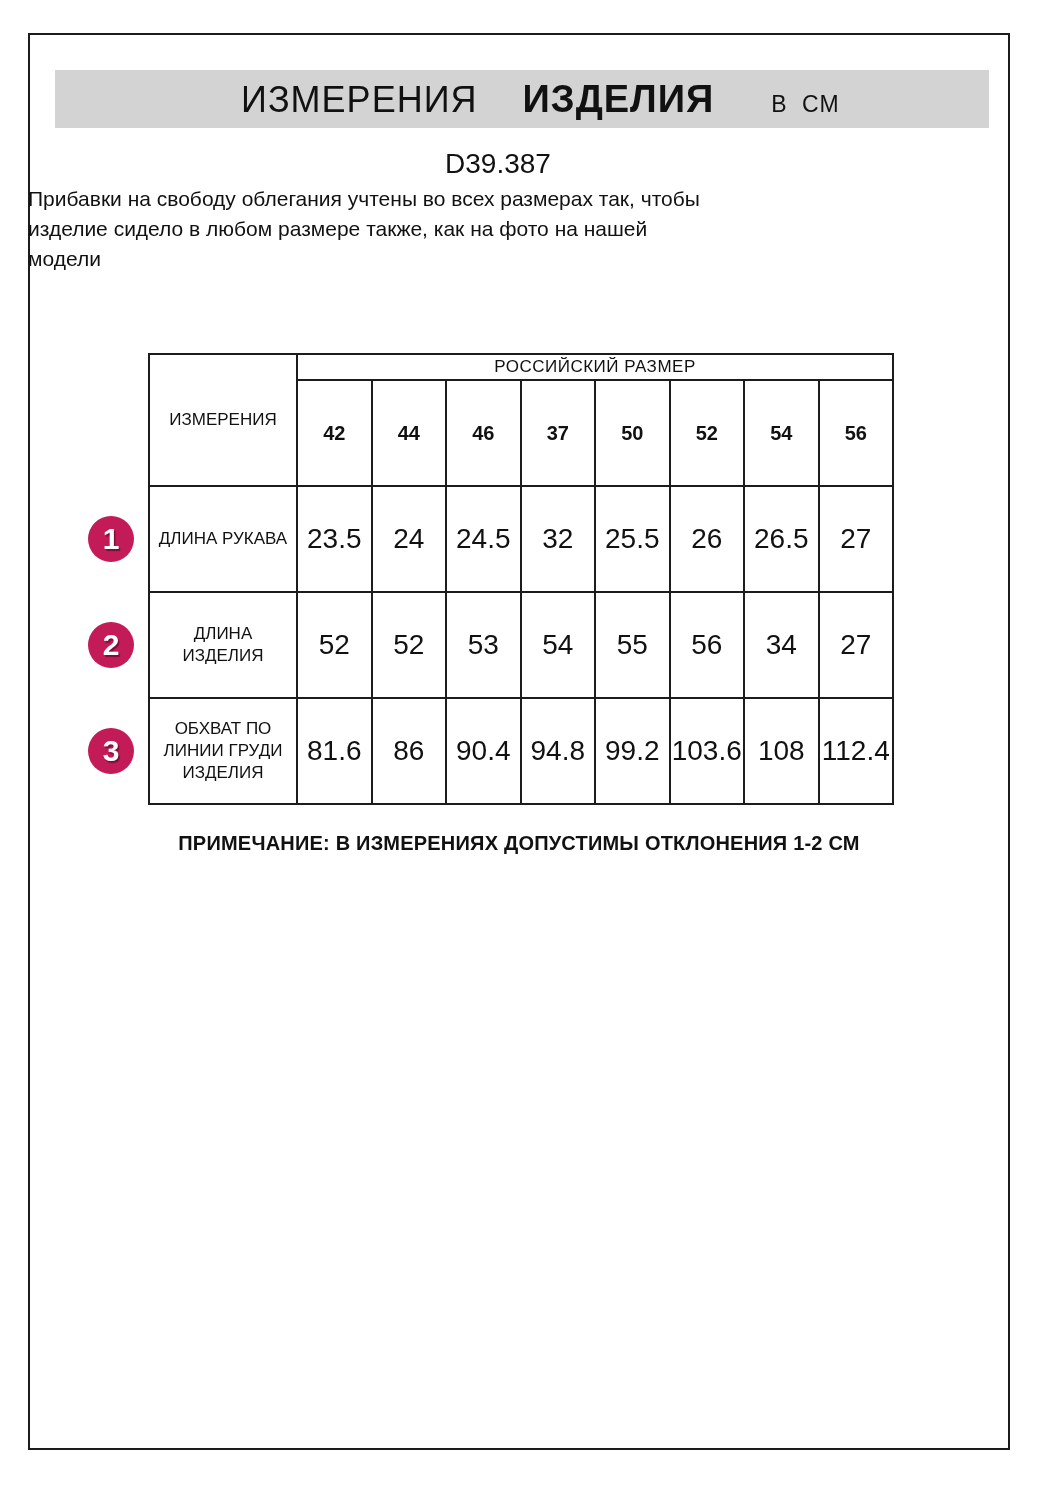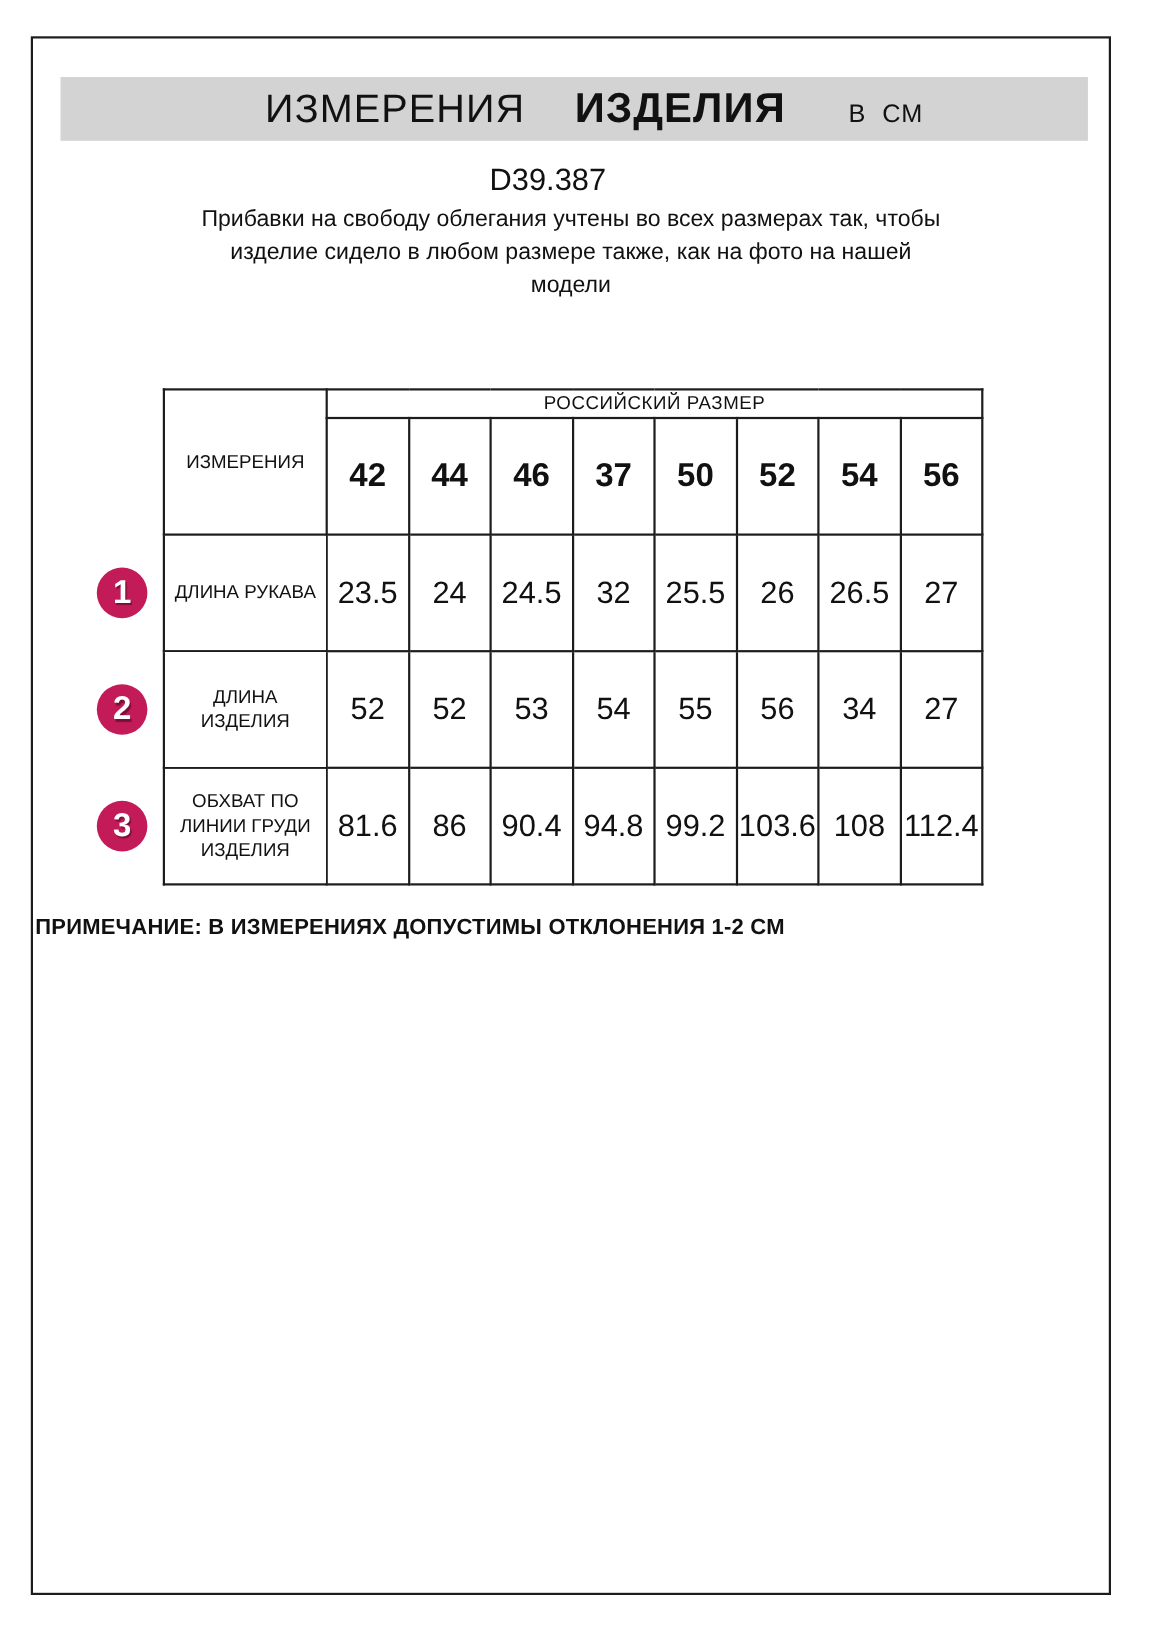--- a/index.html
+++ b/index.html
@@ -43,21 +43,20 @@
     left: 28px; top: 148px;
     width: 940px;
     text-align: center;
     font-size: 28px;
     font-weight: 400;
   }
   .description {
     position: absolute;
     left: 28px; top: 184px;
     width: 982px;
-    text-align: center;
     font-size: 21px;
     line-height: 30px;
     white-space: pre-line;
   }
 
   
   .table-wrap {
     position: absolute;
     left: 148px; top: 353px;
   }
@@ -71,21 +70,21 @@
     text-align: center;
     vertical-align: middle;
     background: #fff;
     padding: 0;
   }
   .m-table thead tr.group-row { height: 26px; }
   .m-table thead tr.sizes-row { height: 106px; }
   .m-table tbody tr { height: 106px; }
   th.corner-cell { width: 148px; font-size: 17px; font-weight: 400; }
   th.group-cell  { font-size: 17px; font-weight: 400; letter-spacing: 0.5px; }
-  th.size-cell   { font-size: 30px; font-weight: 700; text-align: center; }
+  th.size-cell   { font-size: 20px; font-weight: 700; text-align: center; }
   td.label-cell  { font-size: 17px; font-weight: 400; position: relative; }
   td.label-cell .label-text { white-space: pre-line; line-height: 1.3; display: inline-block; }
   td.value-cell  { font-size: 28px; font-weight: 400; }
 
   .row-badge {
     position: absolute;
     left: -62px; top: 50%;
     transform: translateY(-50%);
     width: 46px; height: 46px;
     border-radius: 50%;
@@ -94,22 +93,23 @@
     font-size: 30px;
     font-weight: 700;
     display: flex;
     align-items: center;
     justify-content: center;
     text-shadow: 1.5px 2px 1px rgba(40, 0, 15, 0.45);
   }
 
   .note {
     position: absolute;
-    left: 32px; top: 832px;
+    left: 10px; top: 832px;
     width: 1018px;
+    text-align: center;
     font-size: 20px;
     font-weight: 700;
     letter-spacing: 0.2px;
   }
 </style>
 </head>
 <body>
 
 <div class="page-border"></div>
 

